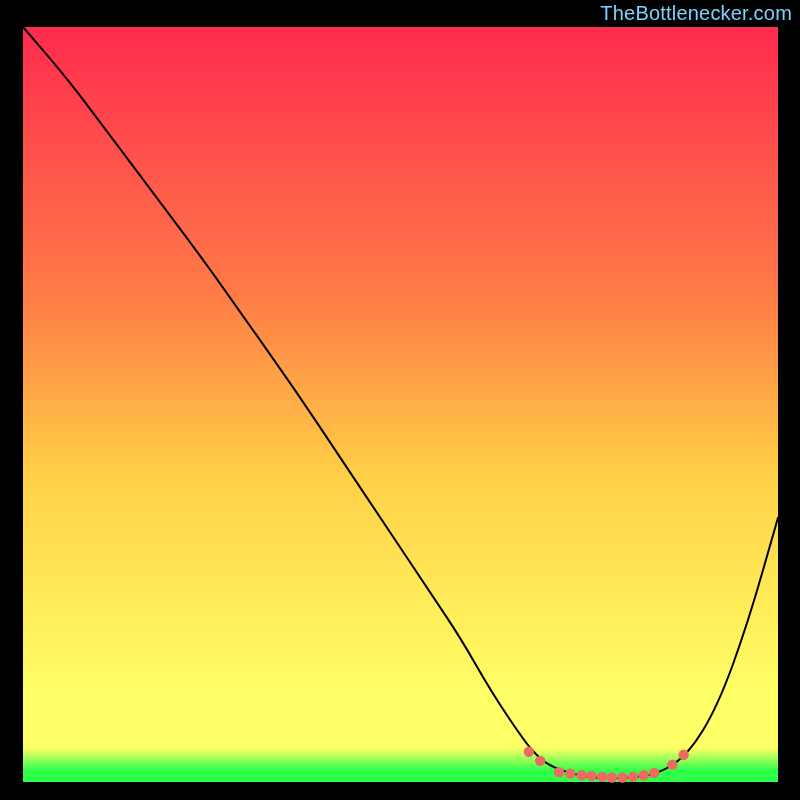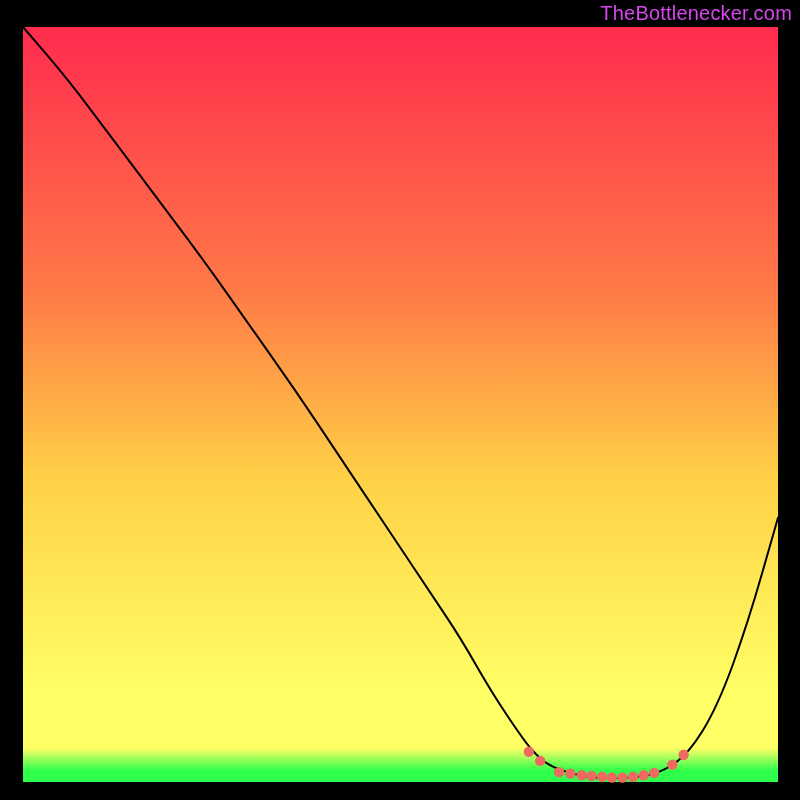--- a/index.html
+++ b/index.html
@@ -15,21 +15,21 @@
     width: 800px;
     height: 800px;
   }
   .attribution {
     position: absolute;
     top: 2px;
     right: 8px;
     font-family: Arial, Helvetica, sans-serif;
     font-size: 20px;
     font-weight: 500;
-    color: #d946ef;
+    color: #7dd3fc;
     letter-spacing: 0.2px;
   }
   svg {
     position: absolute;
     left: 0;
     top: 0;
   }
 </style>
 </head>
 <body>

